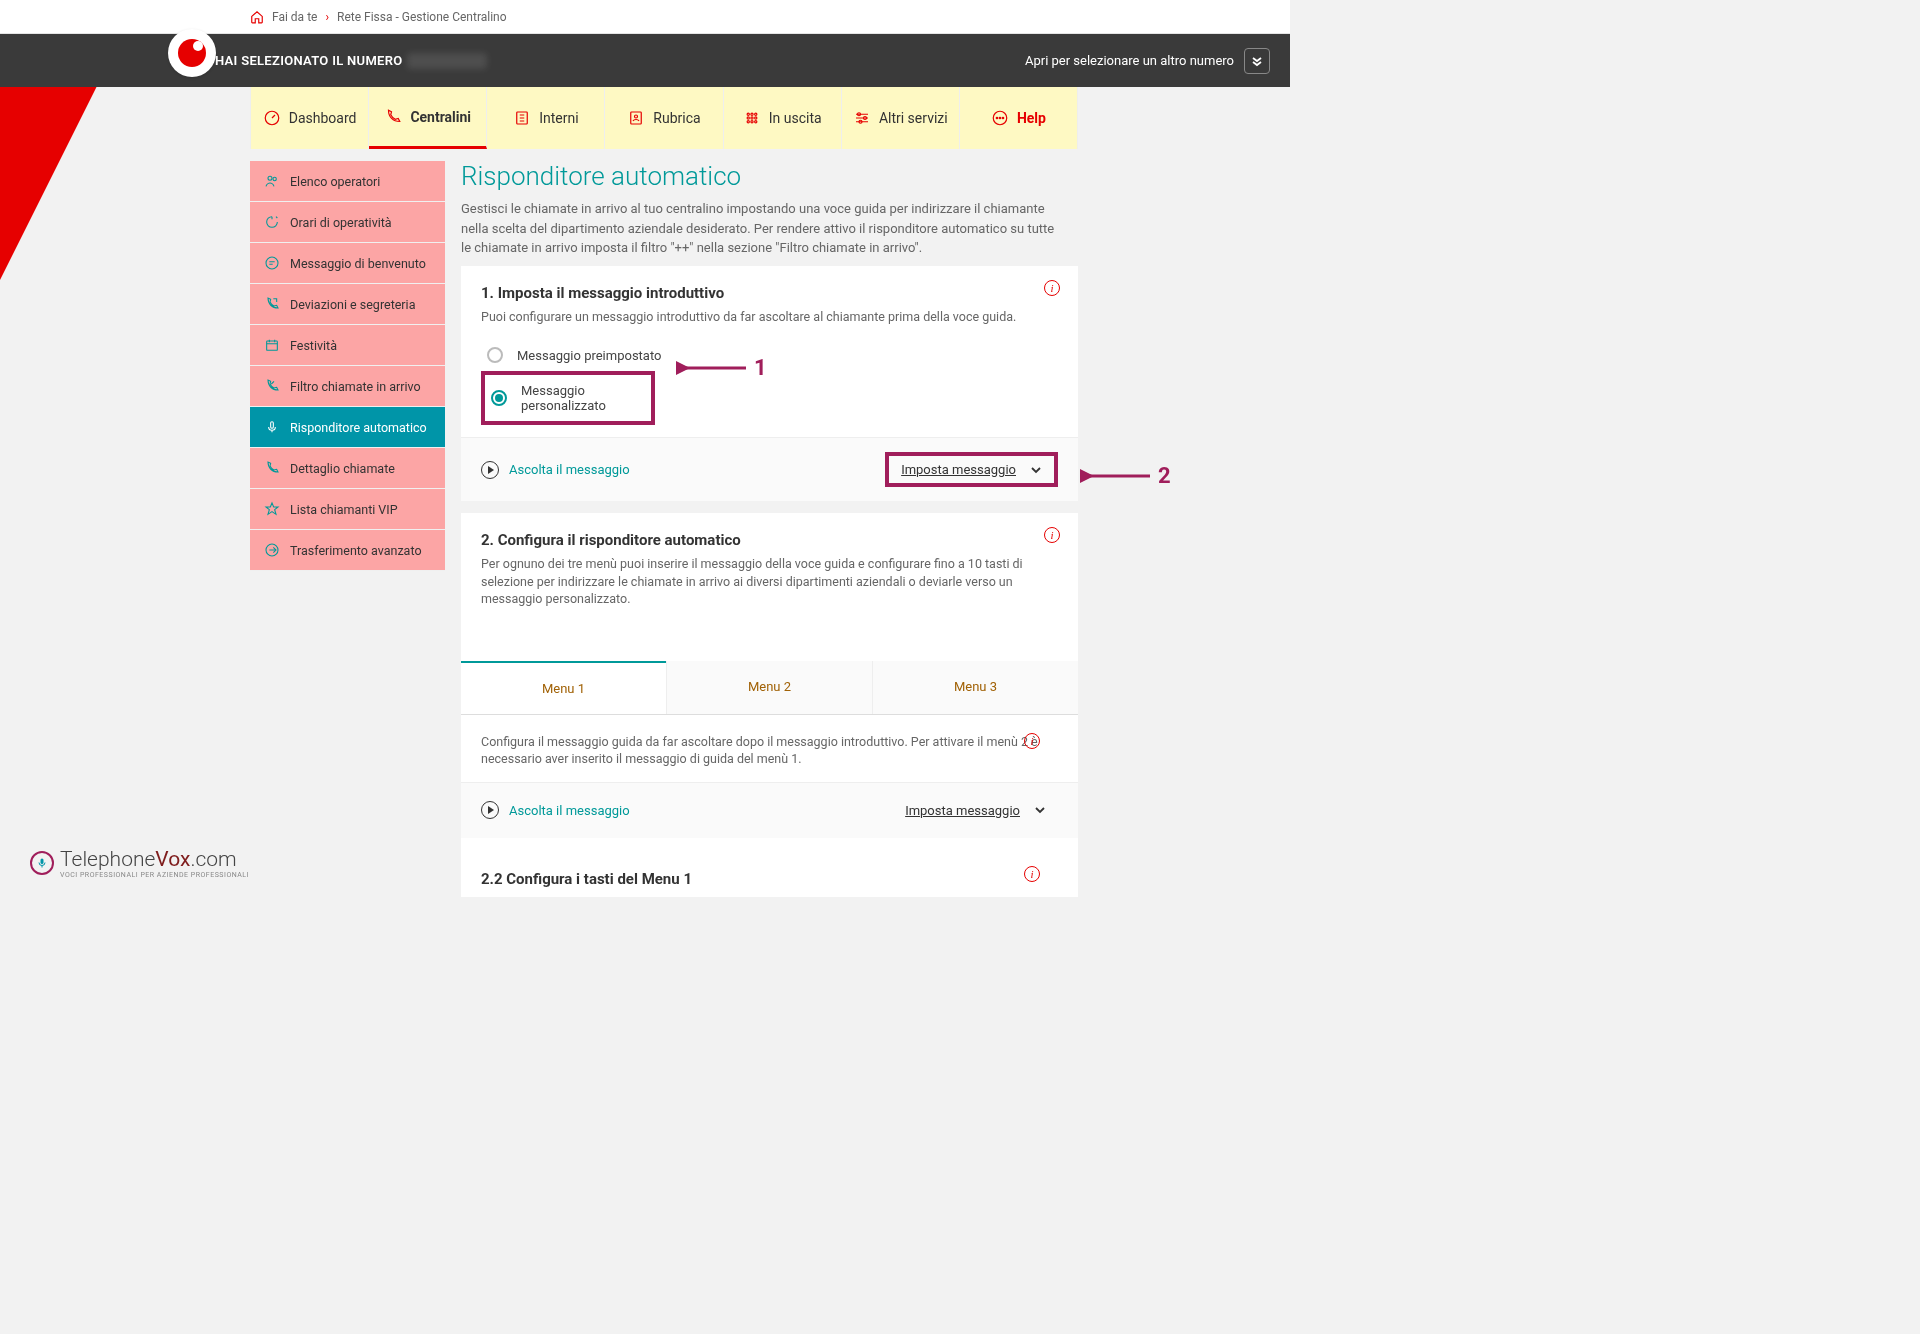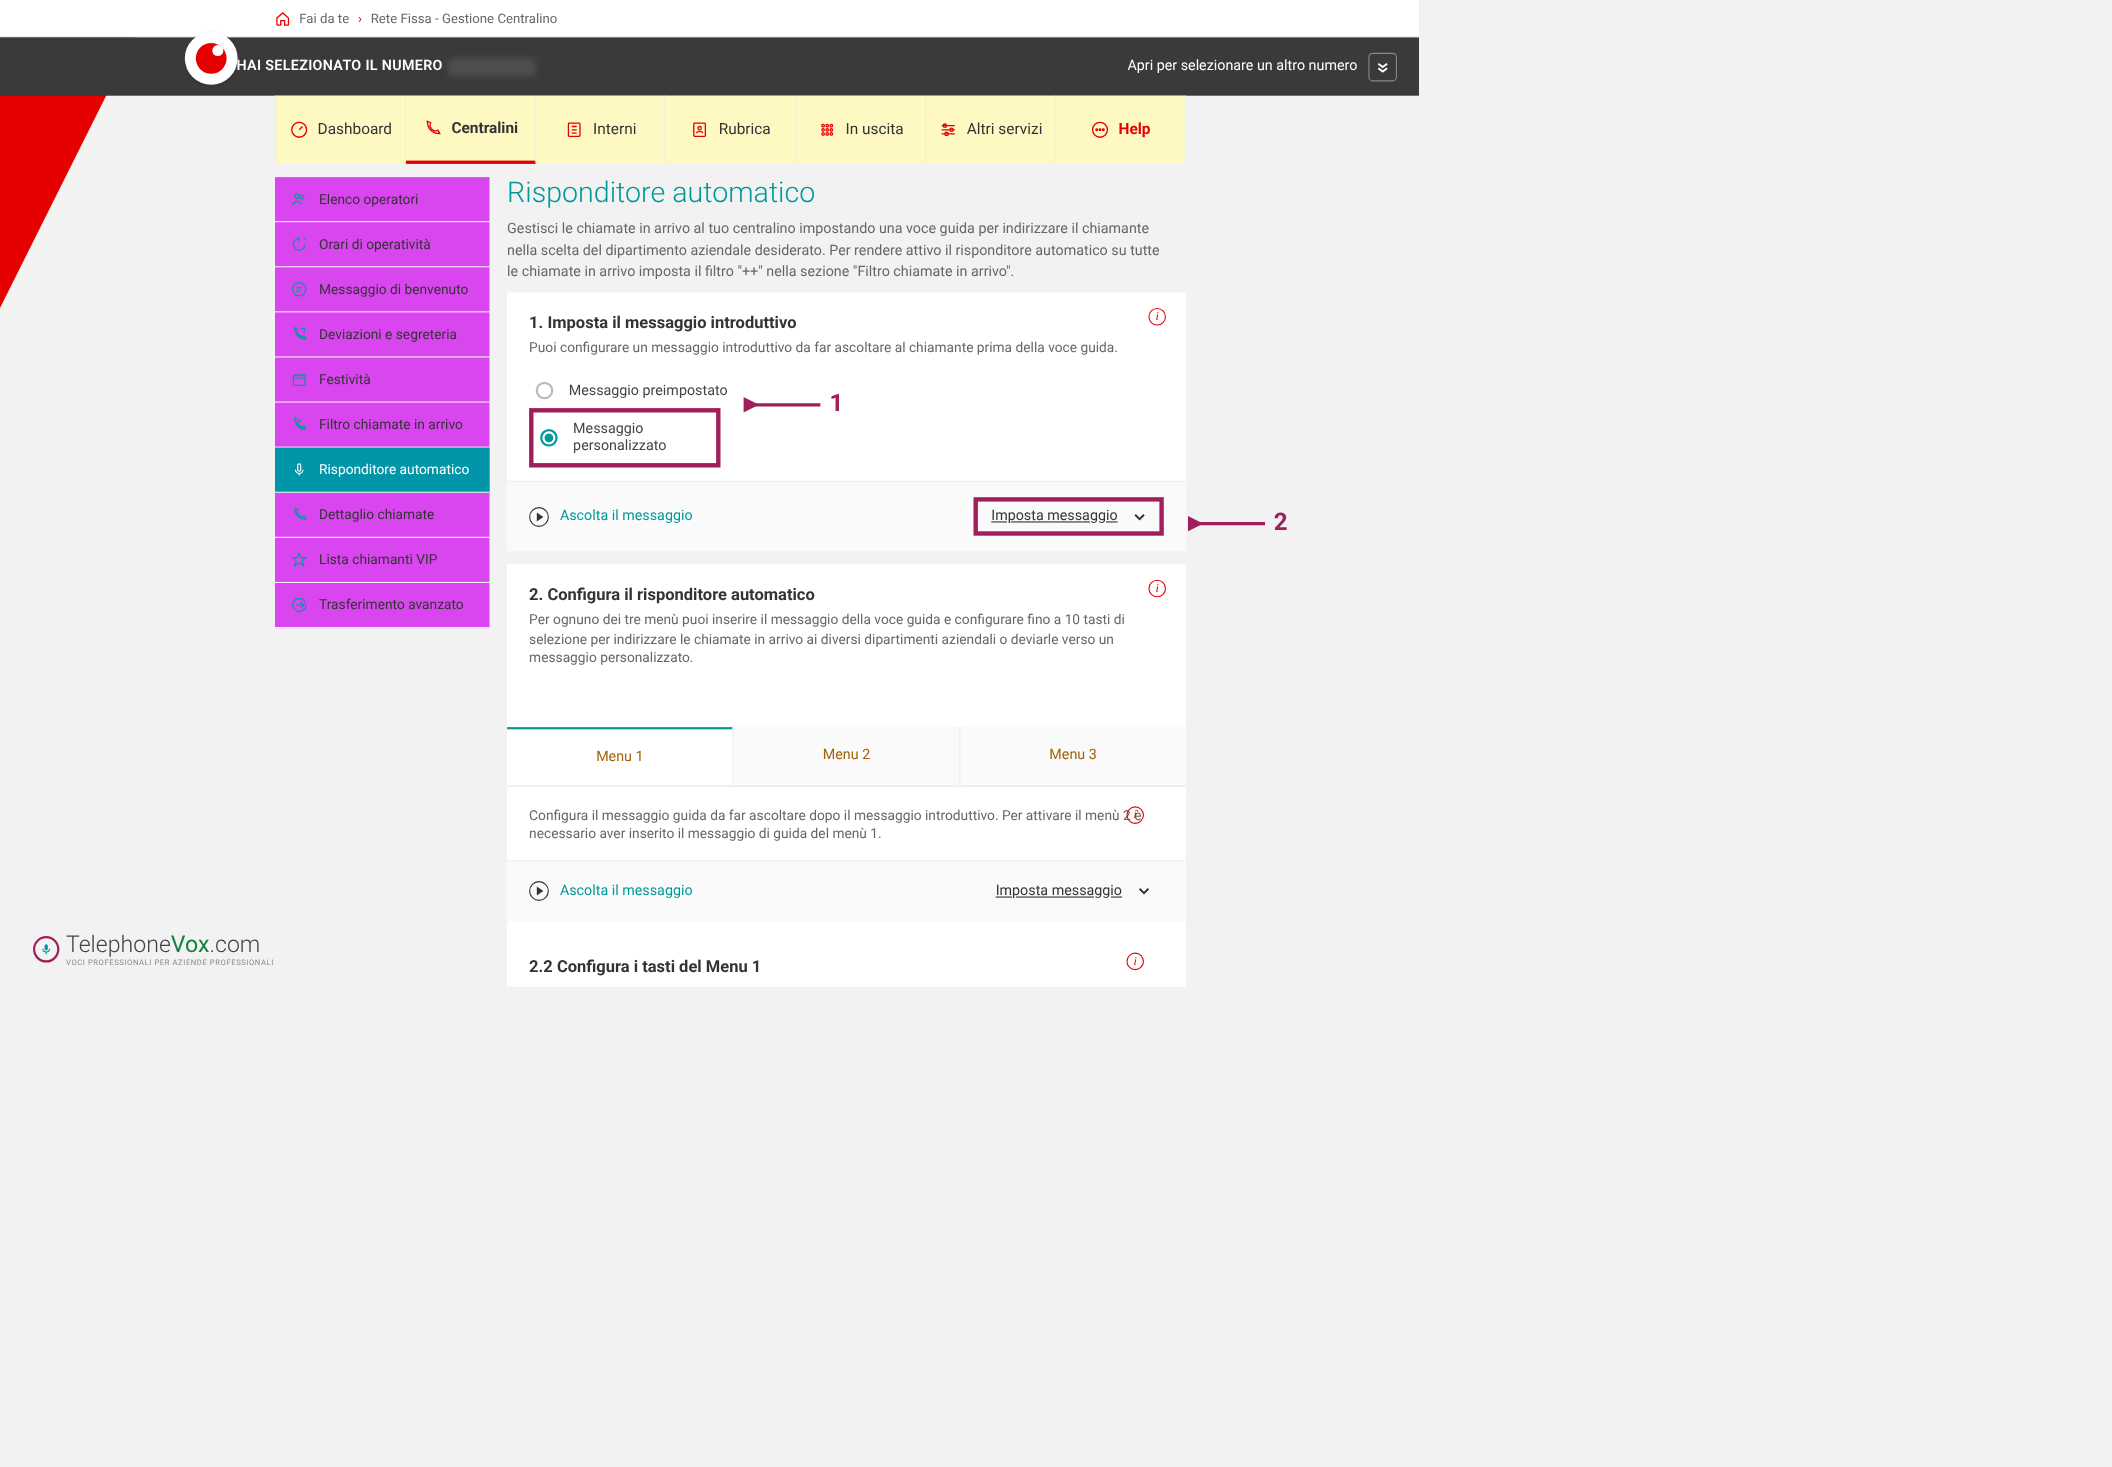--- a/index.html
+++ b/index.html
@@ -28,21 +28,21 @@
   .mainnav .tab { flex:1; display:flex; align-items:center; justify-content:center; gap:8px; font-size:14px; color:#333; border-right:1px solid #eee; cursor:pointer; }
   .mainnav .tab:last-child { border-right:none; }
   .mainnav .tab.active { font-weight:700; border-bottom:3px solid #e60000; }
   .mainnav .tab.help { color:#e60000; font-weight:700; }
   .tab-ic { width:18px; height:18px; stroke:#e60000; fill:none; stroke-width:1.6; }
 
   
   .content { display:flex; margin-left:250px; width:828px; gap:16px; margin-top:12px; align-items:flex-start; }
 
   
-  .sidebar { width:195px; background:#d946ef; }
+  .sidebar { width:195px; background:#fca5a5; }
   .side-item { display:flex; align-items:center; gap:10px; padding:12px 14px; font-size:12.5px; color:#333; border-bottom:1px solid #f0f0f0; cursor:pointer; }
   .side-item svg { width:16px; height:16px; stroke:#009999; fill:none; stroke-width:1.6; flex-shrink:0; }
   .side-item.active { background:#0095a8; color:#fff; }
   .side-item.active svg { stroke:#fff; }
 
   
   .main { flex:1; }
   .page-title { color:#009999; font-size:26px; font-weight:300; margin-bottom:8px; }
   .page-desc { font-size:13px; color:#666; line-height:1.5; margin-bottom:8px; max-width:600px; }
 
@@ -75,21 +75,21 @@
 
   .section { margin-top:18px; }
 
   
   .arrow { position:absolute; display:flex; align-items:center; gap:8px; color:#a01e5b; font-weight:700; font-size:22px; }
   .arrow svg { width:70px; height:20px; }
 
   
   .watermark { position:absolute; left:30px; bottom:18px; display:flex; align-items:center; gap:6px; }
   .watermark .wm-text { font-size:21px; font-weight:300; color:#444; }
-  .watermark .wm-text b { color:#15803d; font-weight:400; }
+  .watermark .wm-text b { color:#7f1d1d; font-weight:400; }
   .watermark .wm-sub { font-size:7px; letter-spacing:.5px; color:#888; display:block; }
   .wm-icon { width:24px; height:24px; border:2px solid #a01e5b; border-radius:50%; display:flex; align-items:center; justify-content:center; }
   .wm-icon svg { width:12px; height:12px; fill:#0095a8; }
 
   .chev-down { width:12px; height:12px; stroke:#333; stroke-width:1.8; fill:none; }
 </style>
 </head>
 <body>
 
 <div class="red-tri"></div>

